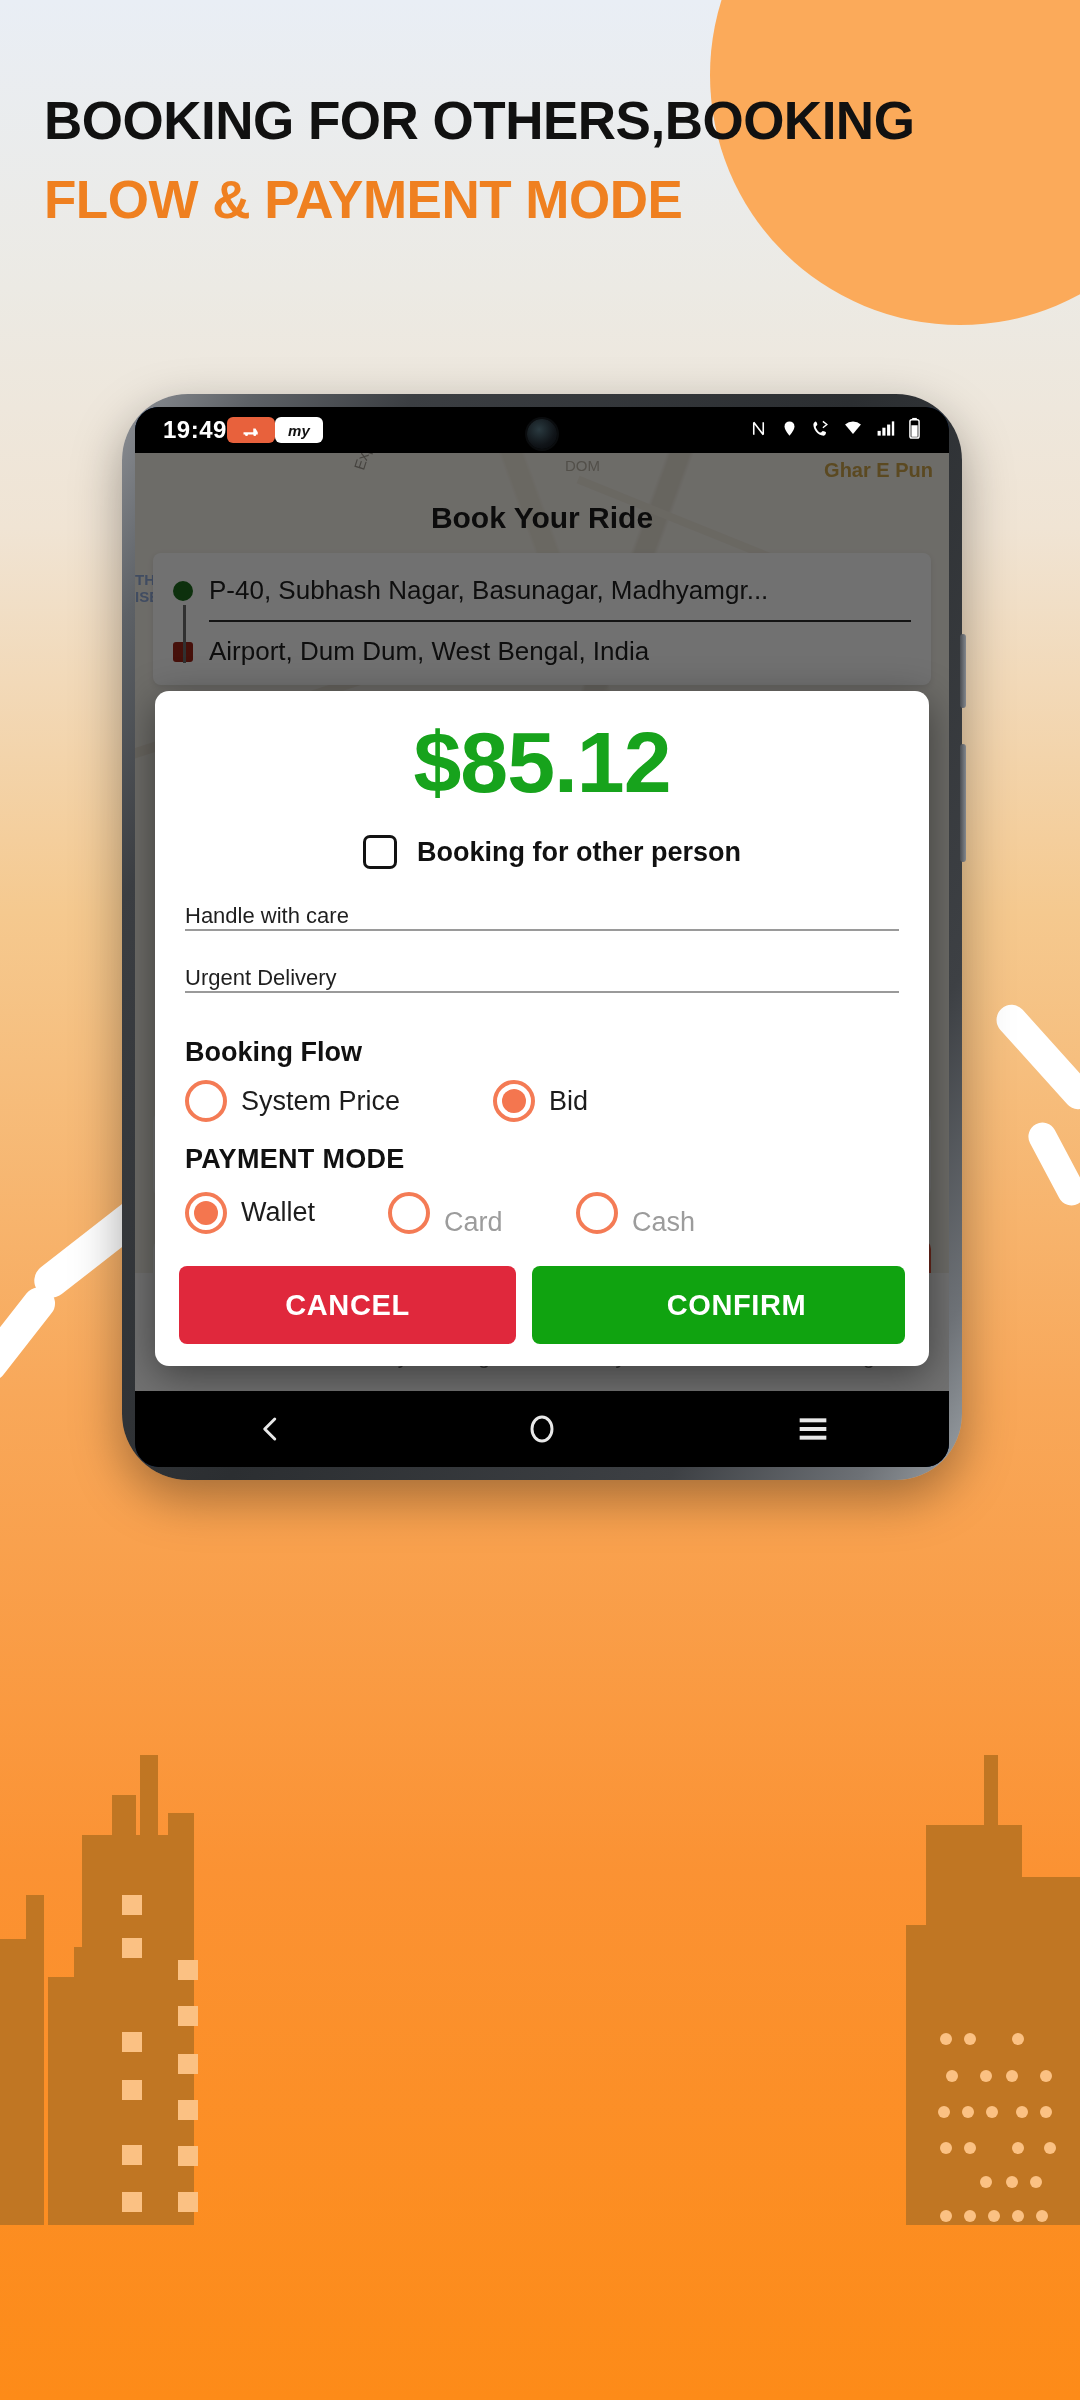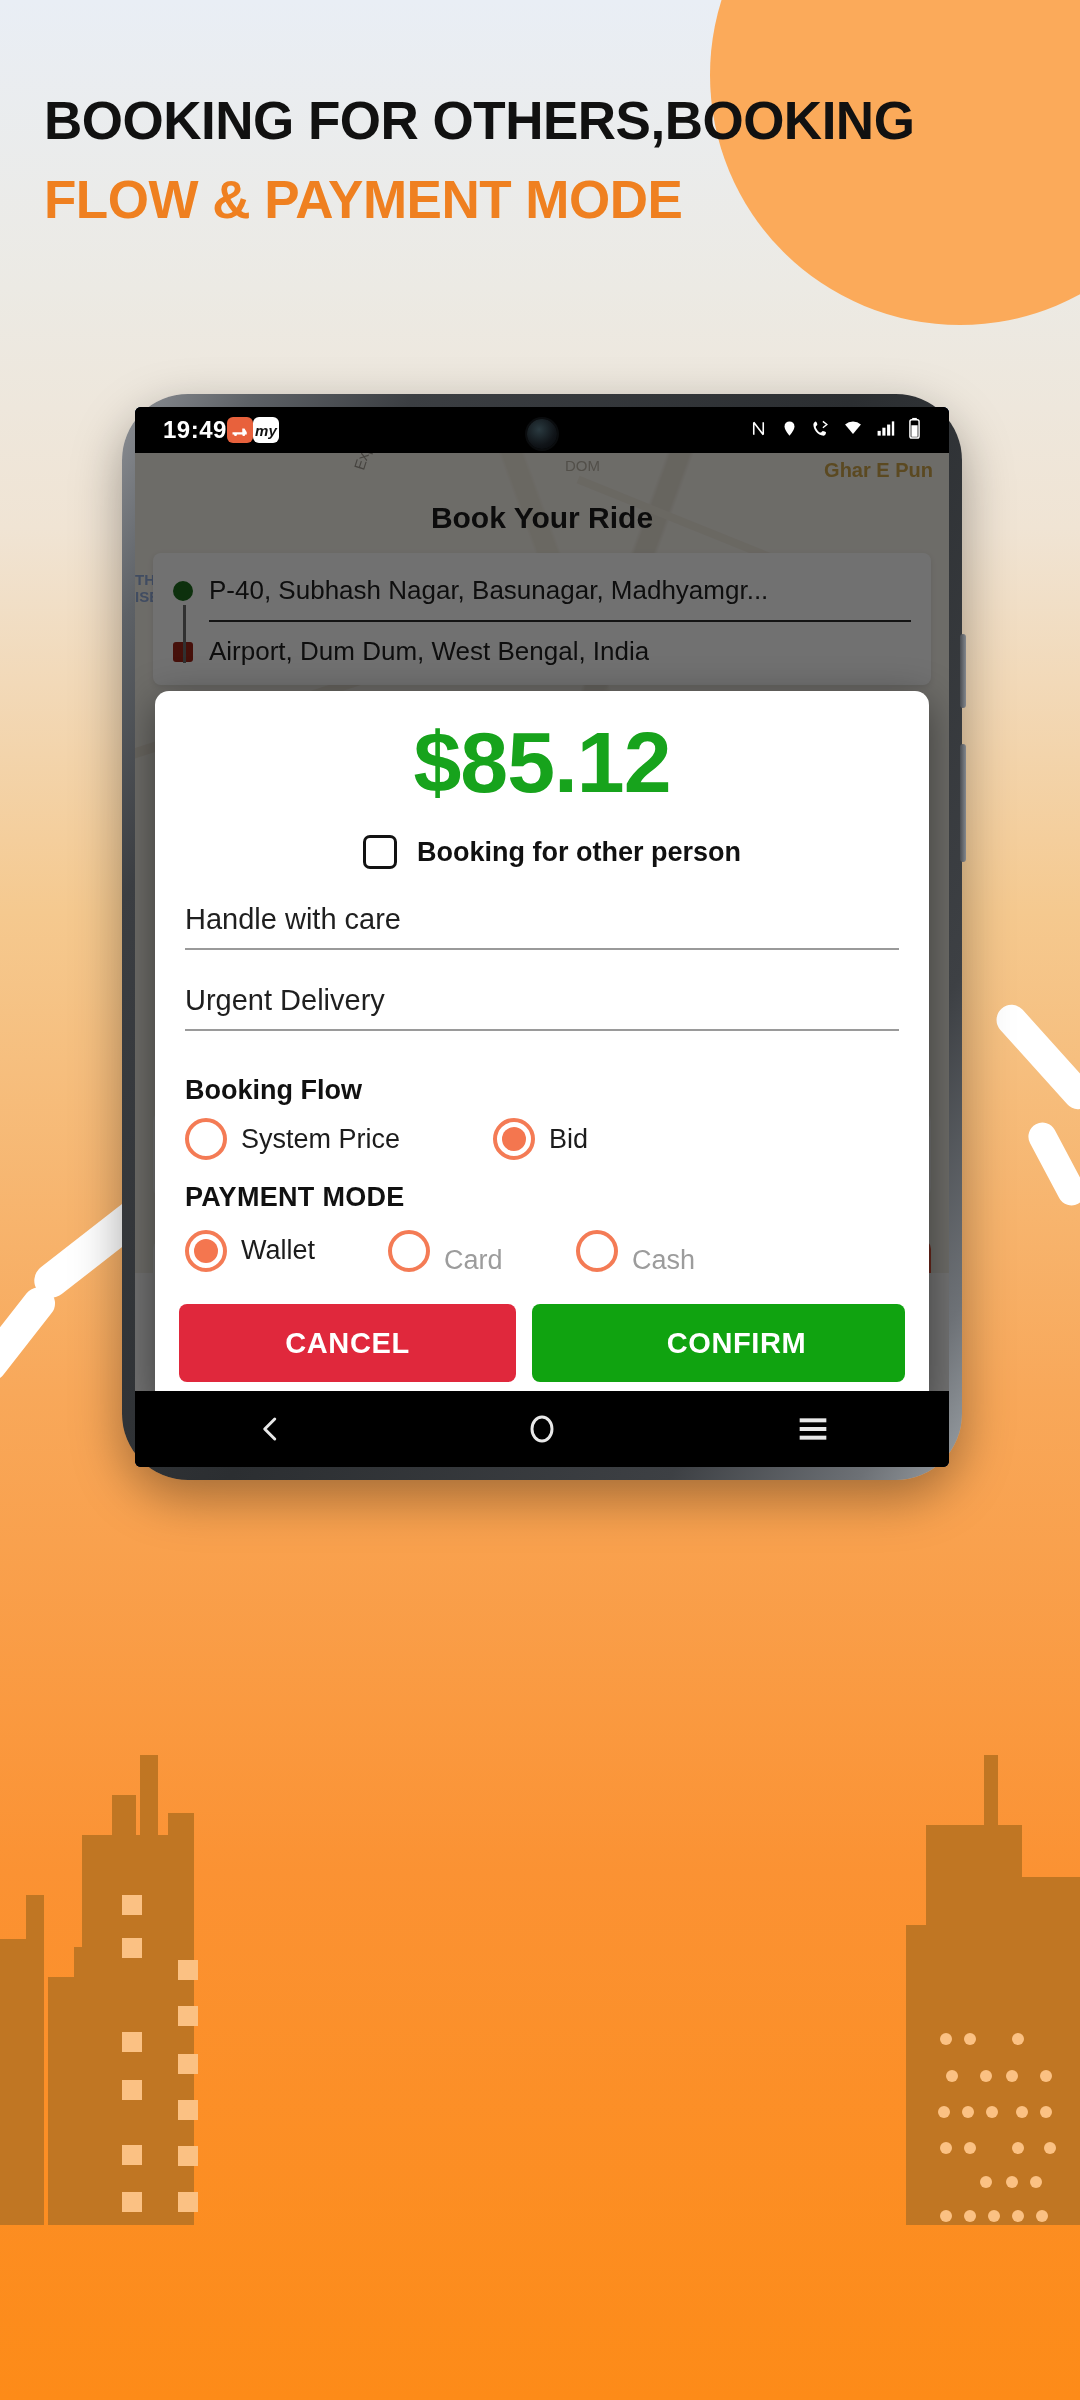--- a/index.html
+++ b/index.html
@@ -38,37 +38,37 @@
     width:840px; height:1086px;
   }
   .phone-body {
     position:absolute; inset:0;
     border-radius:66px;
     background:linear-gradient(120deg,#8e9196 0%,#5d6166 9%,#3b3e42 20%,#2b2e31 50%,#3d4044 80%,#6d7176 93%,#9aa0a5 100%);
     box-shadow:0 18px 50px rgba(0,0,0,0.35);
   }
   .phone-inner {
     position:absolute; left:13px; top:13px; right:13px; bottom:13px;
-    border-radius:6px; background:#3b82f6;
+    border-radius:24px; background:#3b82f6;
     overflow:hidden;
   }
   .btn-side {
     position:absolute; right:-4px; width:6px; border-radius:4px;
     background:linear-gradient(90deg,#4a4d52,#83878d);
   }
 
   
   .screen { position:absolute; inset:0; background:#000; }
   .statusbar {
     position:absolute; top:0; left:0; right:0; height:46px;
     background:#000; display:flex; align-items:center;
     padding:0 28px; color:#fff;
   }
   .sb-time { font-size:24px; font-weight:bold; letter-spacing:0.5px; }
-  .sb-appicon { width:26px; height:26px; border-radius:6px; margin-left:0; display:flex; align-items:center; justify-content:center; font-size:13px; overflow:hidden;}
+  .sb-appicon { width:48px; height:26px; border-radius:6px; margin-left:0; display:flex; align-items:center; justify-content:center; font-size:13px; overflow:hidden;}
   .sb-app1 { background:#e8613c; }
   .sb-app2 { background:#fff; color:#111; font-style:italic; font-weight:bold; font-size:15px;}
   .sb-right { margin-left:auto; display:flex; align-items:center; gap:13px; }
   .punch {
     position:absolute; left:50%; top:12px; transform:translateX(-50%);
     width:30px; height:30px; border-radius:50%;
     background:radial-gradient(circle at 40% 35%, #2a3a40 0%, #101418 60%, #05070a 100%);
     box-shadow:0 0 0 2px #0a0c0e;
   }
 
@@ -148,21 +148,21 @@
   .chk-row {
     display:flex; align-items:center; justify-content:center;
     gap:20px; margin-top:28px;padding-left:20px;
   }
   .checkbox {
     width:34px; height:34px; border:3px solid #121212; border-radius:7px; background:#fff;
   }
   .chk-label { font-size:27px; font-weight:bold; color:#111; }
 
   .field { margin:0 30px; padding-top:34px; }
-  .field .val { font-size:29px; color:#1f1f1f; padding-bottom:12px; }
+  .field .val { font-size:22px; color:#1f1f1f; padding-bottom:0; }
   .field .rule { height:2px; background:#9a9a9a; }
 
   .sect-title { margin:44px 30px 0 30px; font-size:27px; font-weight:bold; color:#111; }
   .sect-title.caps { letter-spacing:0.3px; margin-top:22px; }
 
   .radio-row { display:flex; align-items:center; margin:12px 30px 0 30px;gap:28px; }
   .radio-opt { display:flex; align-items:center; gap:14px; }
   .radio {
     width:42px; height:42px; border-radius:50%;
     border:4px solid #f47b55; background:#fff; flex:none;

